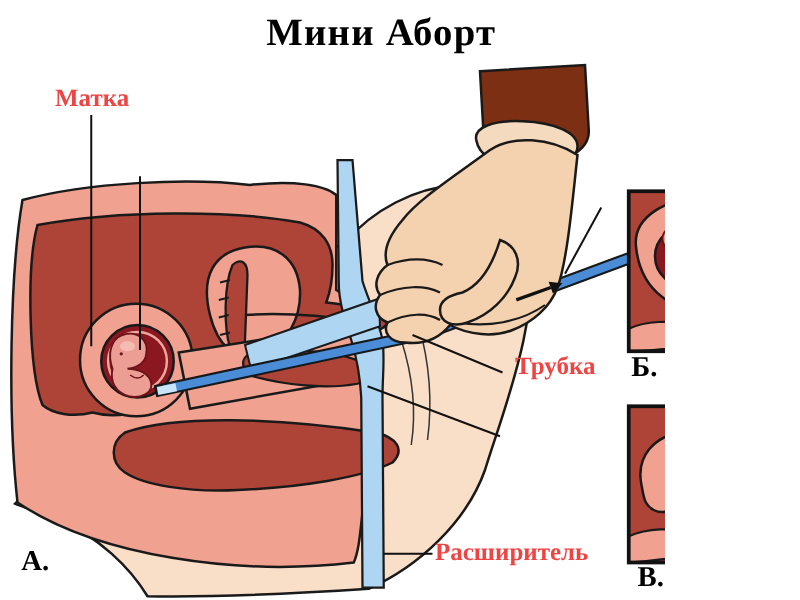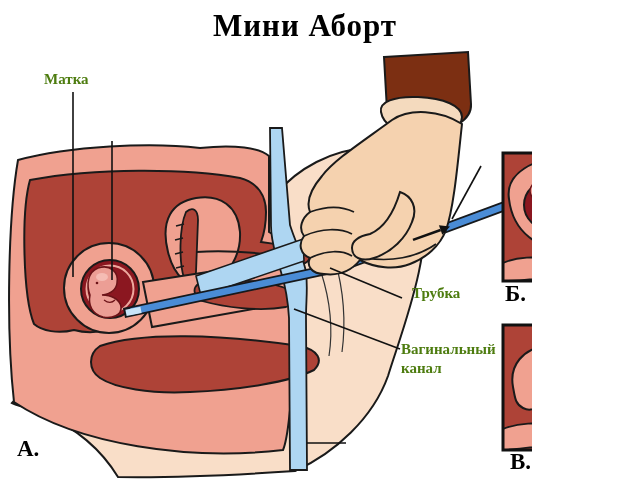--- a/index.html
+++ b/index.html
@@ -6,21 +6,21 @@
   .stage{
     position:relative;width:532px;height:480px;background:#ffffff;
     overflow:hidden;font-family:"Liberation Serif","DejaVu Serif",serif;color:#111;
   }
   .artwork{position:absolute;left:0;top:0;width:640px;height:480px;}
   .page-title{
     position:absolute;left:130px;top:8px;width:350px;text-align:center;
     font-size:31px;font-weight:bold;letter-spacing:1px;color:#000;
   }
   .lbl{
-    position:absolute;font-size:15px;font-weight:bold;line-height:19px;color:#4d7c0f;
+    position:absolute;font-size:20px;font-weight:bold;line-height:19px;color:#ef4444;
   }
   .letter{
     position:absolute;font-size:23px;font-weight:bold;color:#000;line-height:24px;
   }
 </style>
 </head>
 <body>
 
 <div class="stage">
 
@@ -192,22 +192,22 @@
   </svg>
 
   <div class="page-title">Мини Аборт</div>
 
   <div class="lbl" style="left:44px;top:70px;">Матка</div>
 
 
 
   <div class="lbl" style="left:412px;top:284px;">Трубка</div>
 
-  <div class="lbl" style="left:401px;top:340px;width:106px;">Вагинальный канал</div>
-
+
+  <div class="lbl" style="left:348px;top:433px;">Расширитель</div>
 
   <div class="letter" style="left:17px;top:437px;">А.</div>
 
   <div class="letter" style="left:505px;top:282px;">Б.</div>
 
   <div class="letter" style="left:510px;top:450px;">В.</div>
 
 </div>
 
 </body></html>

